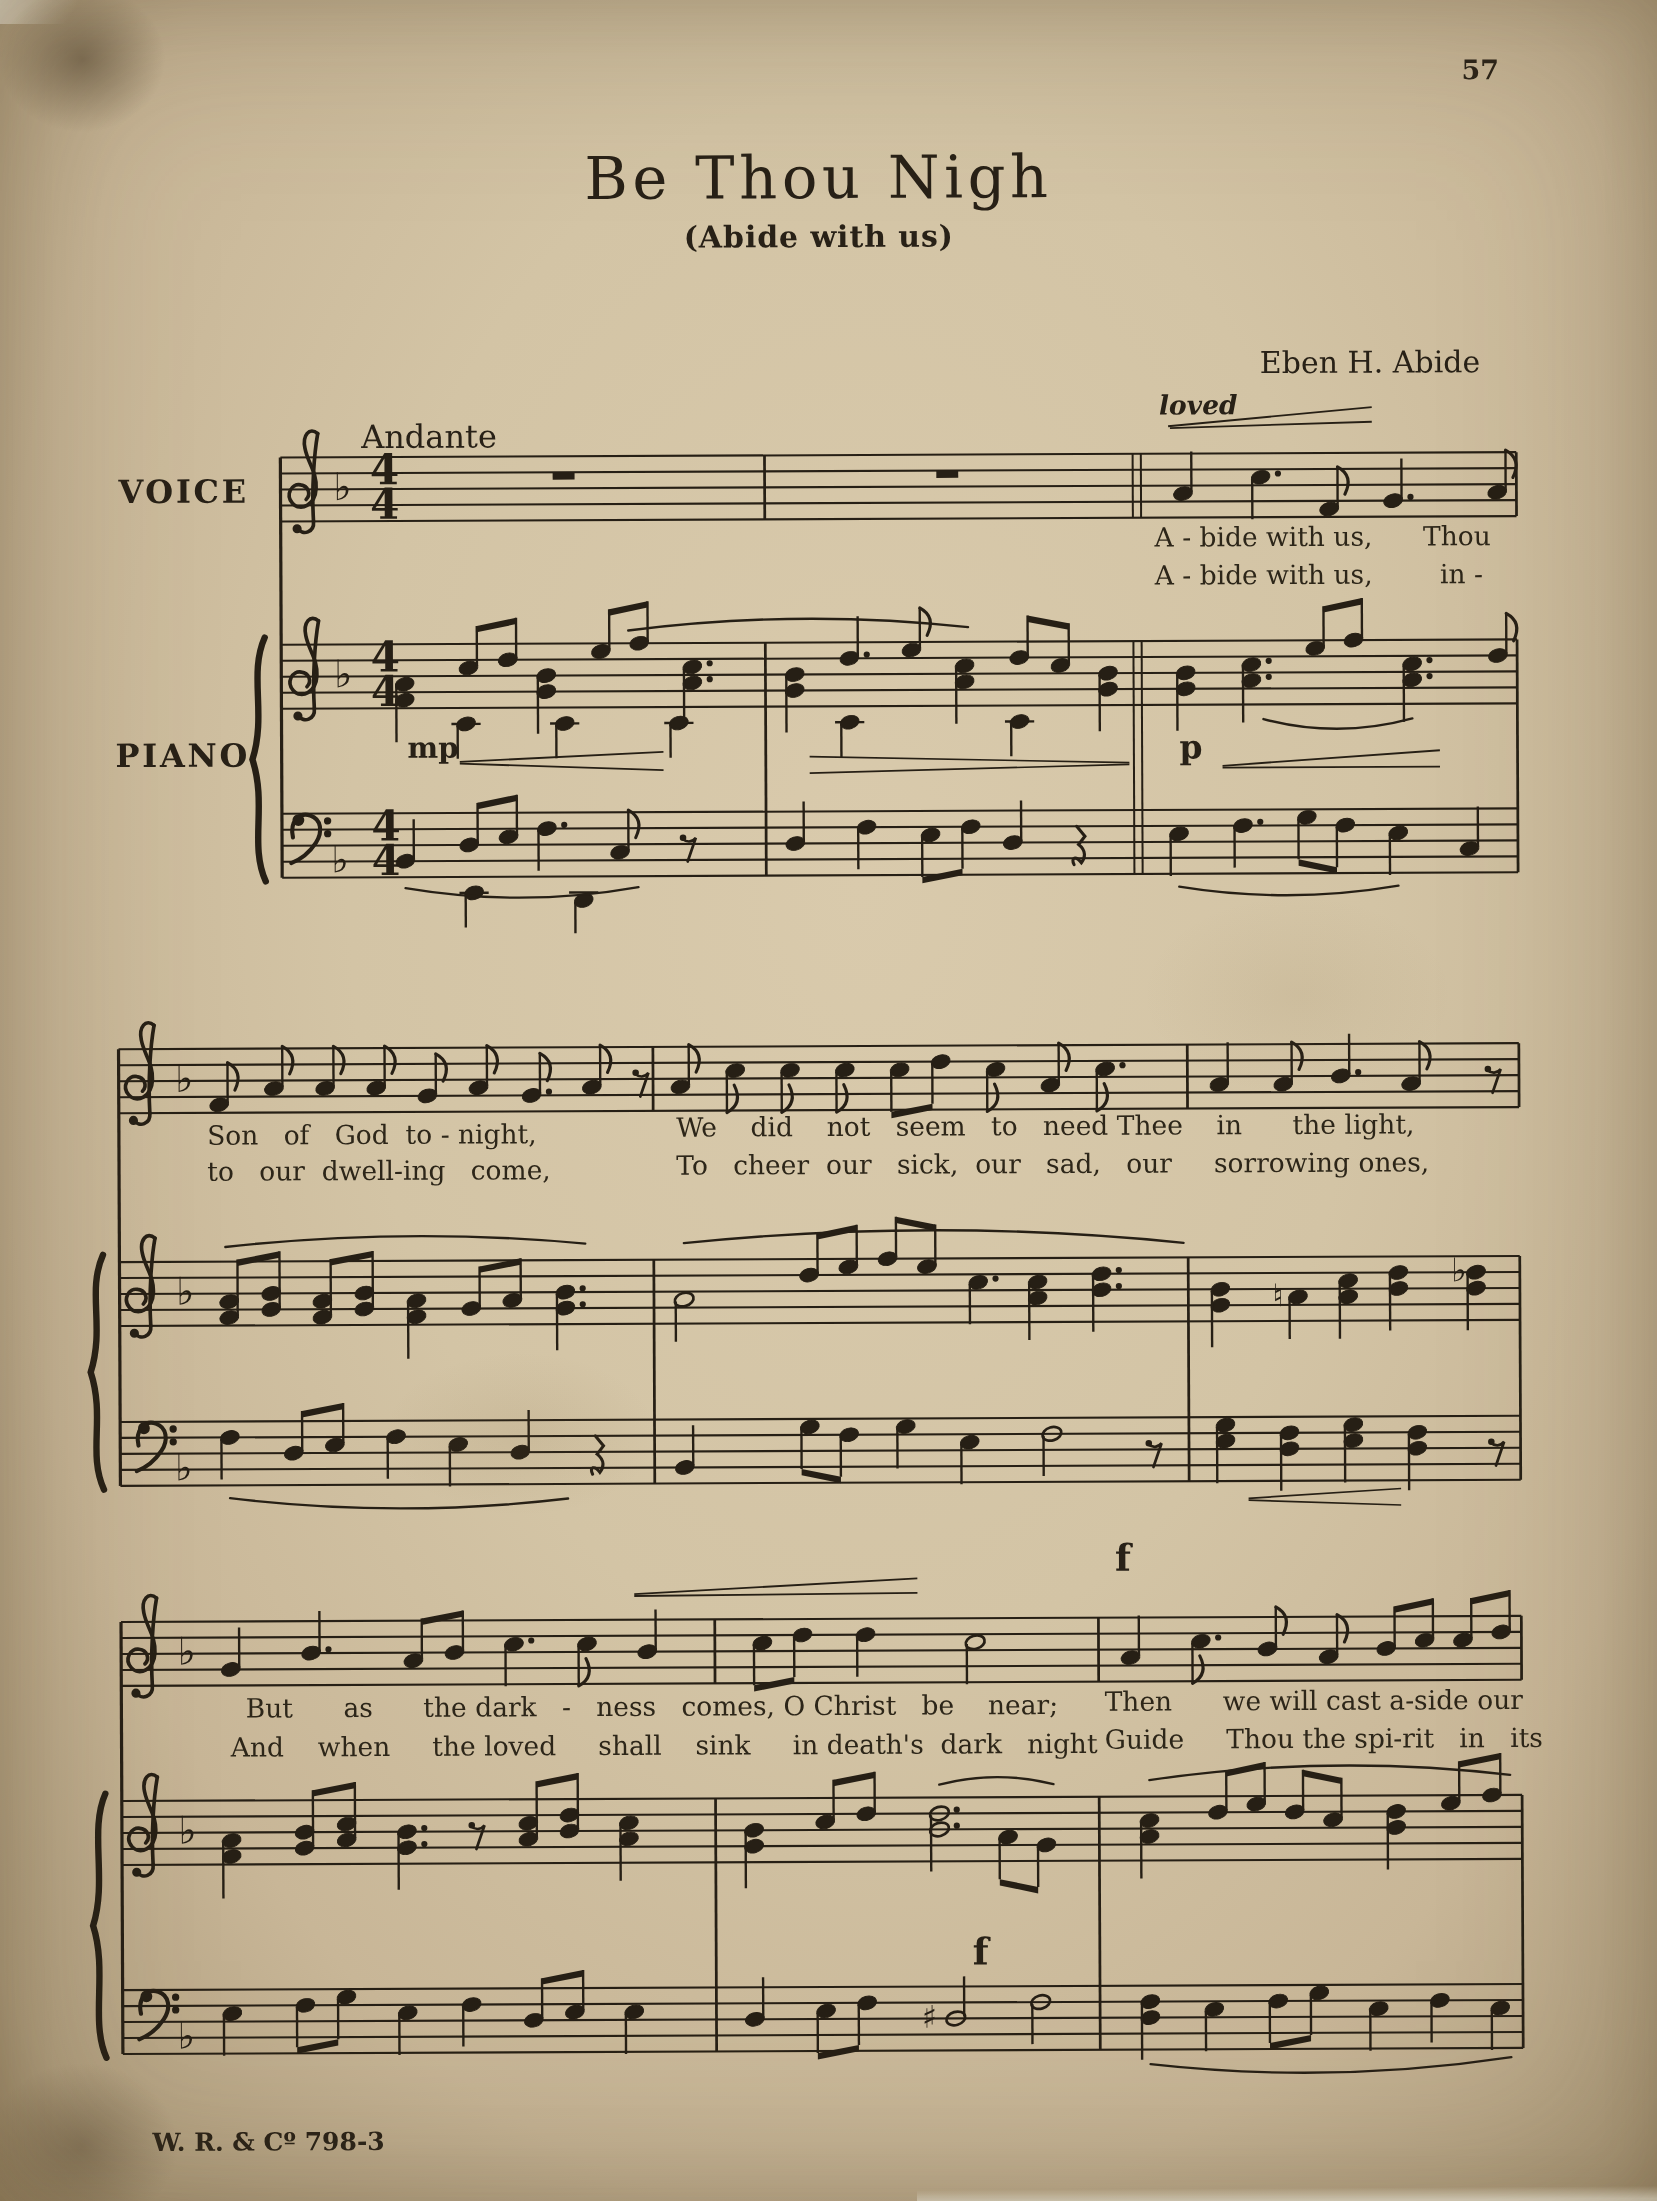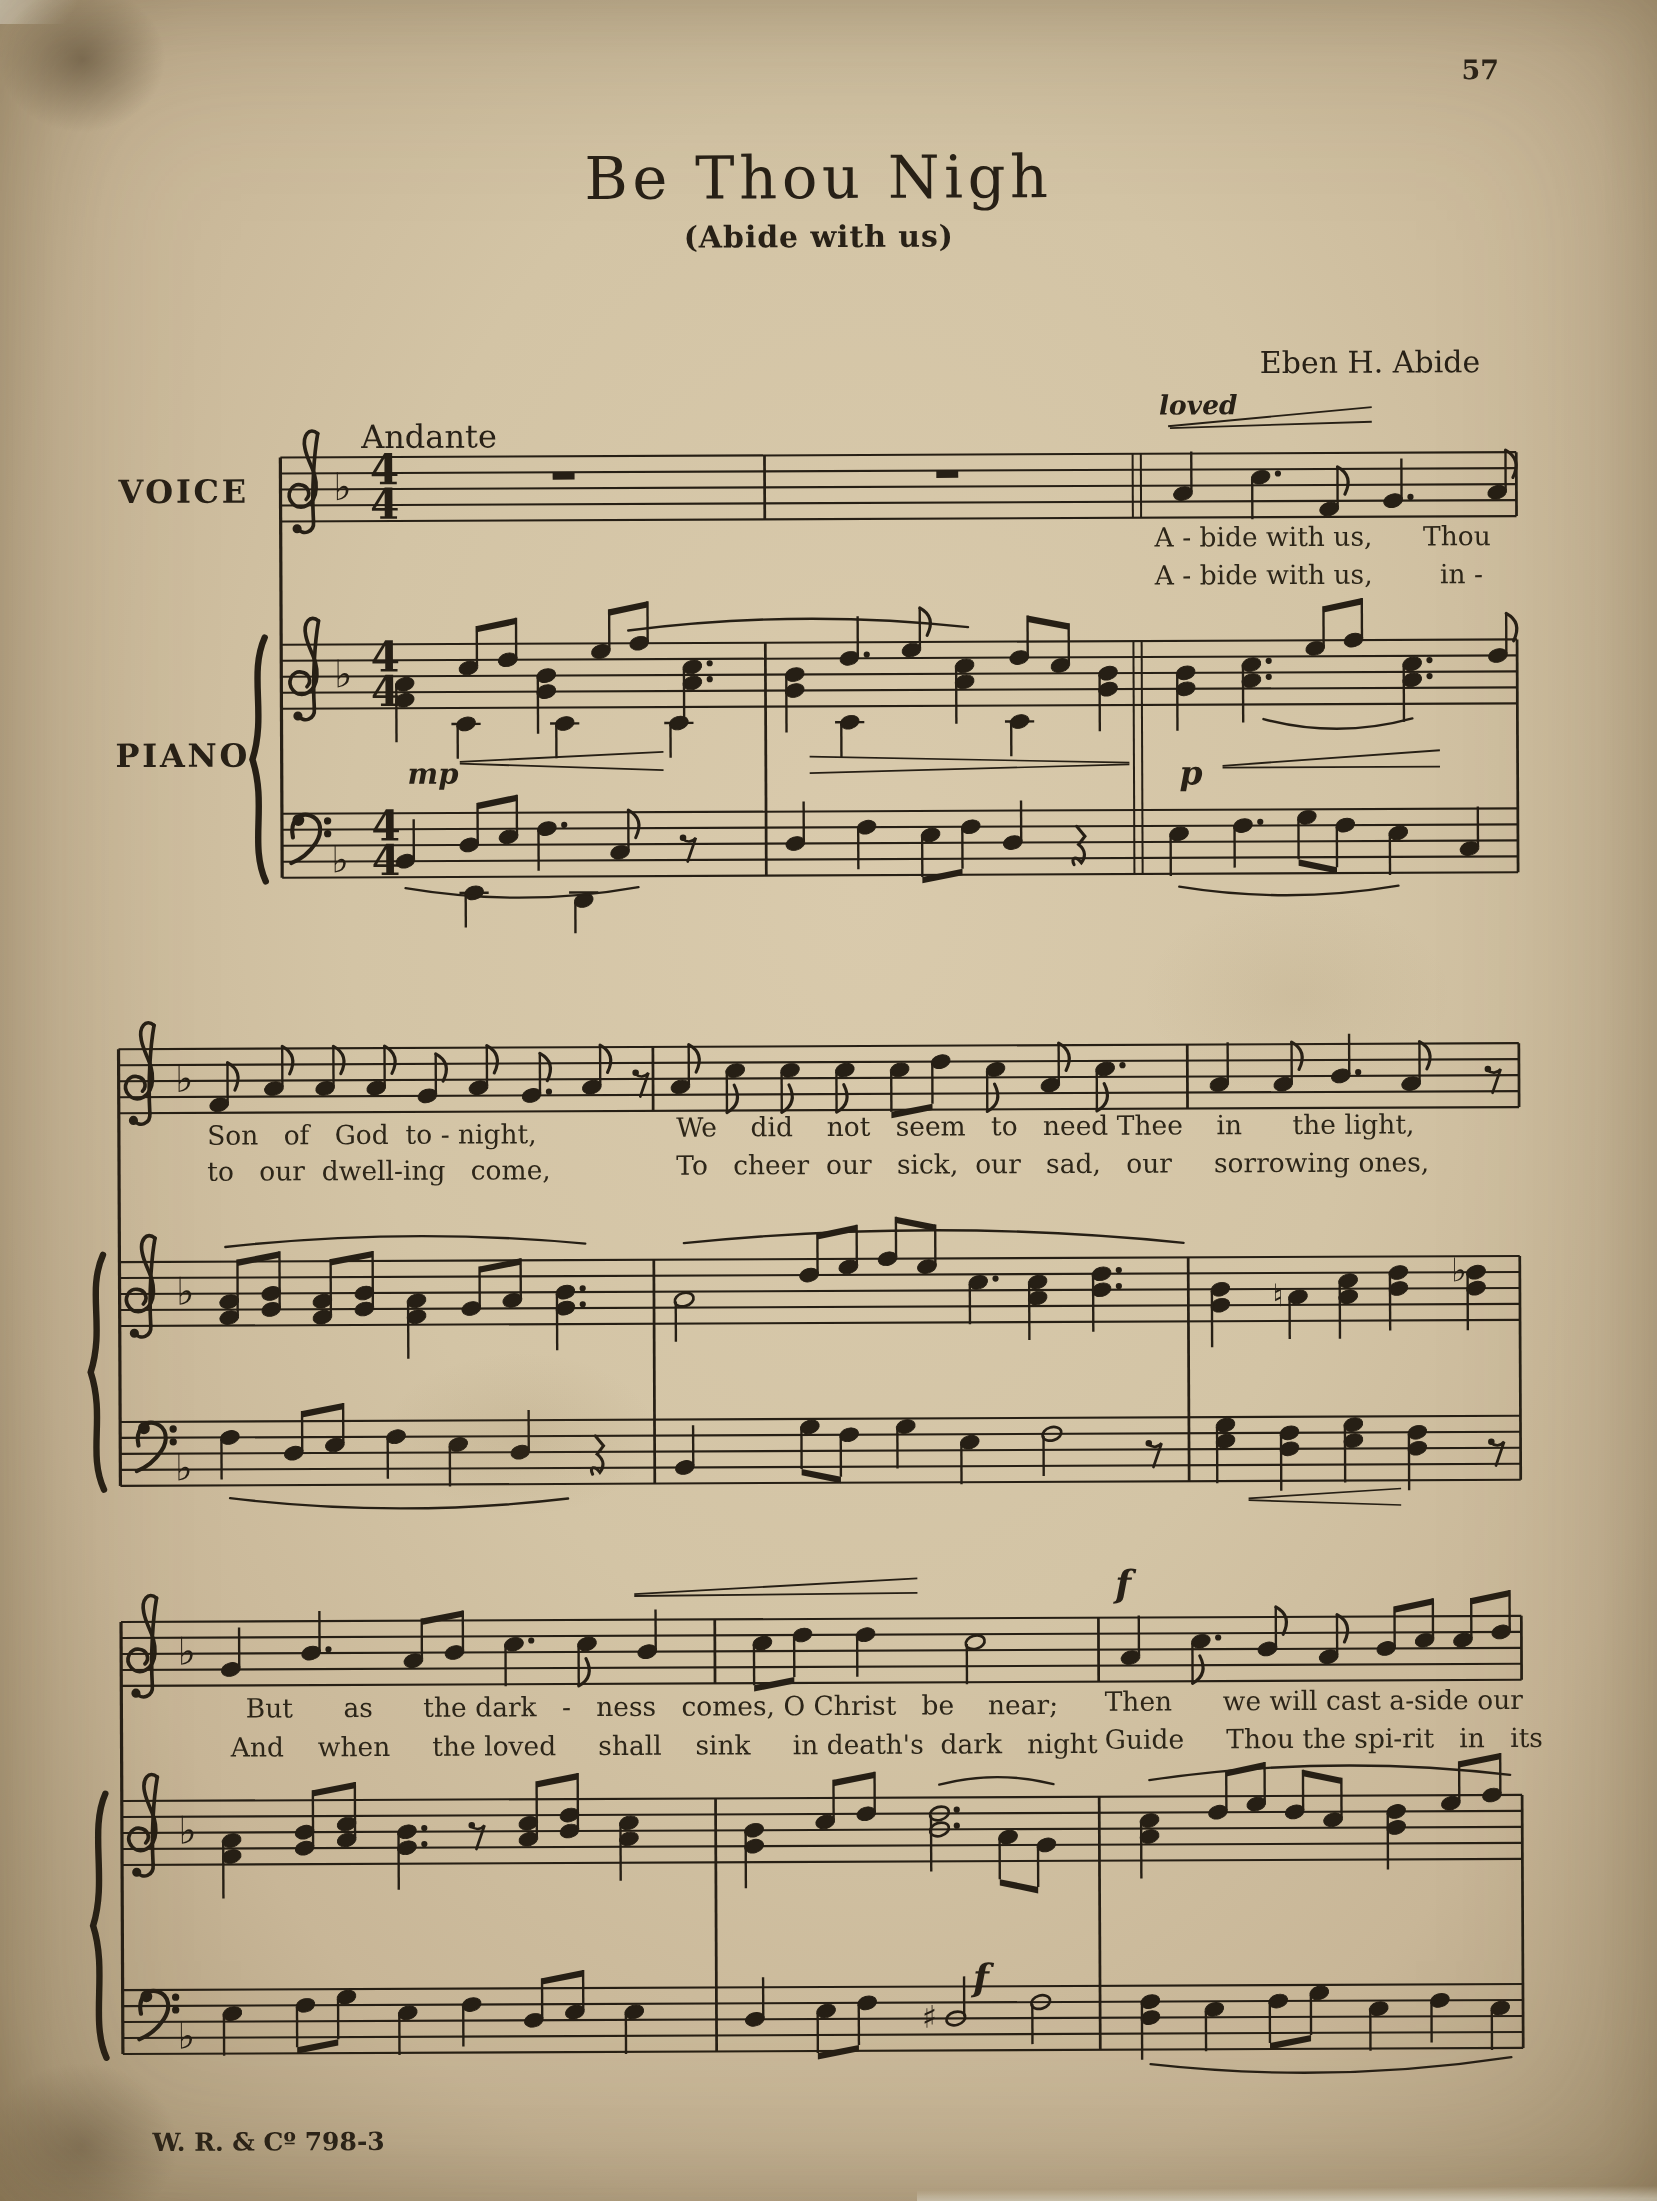--- a/index.html
+++ b/index.html
@@ -19,21 +19,21 @@
     background:linear-gradient(to top,#f1ebd8 20%, rgba(241,235,216,0) 100%);}
   .stain{position:absolute;border-radius:50%;pointer-events:none;}
   .txt{position:absolute;white-space:pre;}
   .title{font-size:59px;letter-spacing:4.6px;}
   .subtitle{font-size:30px;font-weight:bold;letter-spacing:0.9px;}
   .composer{font-size:30px;}
   .pagenum{font-size:27px;font-weight:bold;}
   .stafflabel{font-size:32px;font-weight:bold;letter-spacing:2.7px;}
   .tempo{font-size:32px;font-weight:normal;}
   .dolce{font-size:26.5px;font-style:italic;font-weight:bold;}
-  .dyn{font-style:italic;font-weight:bold;font-size:33px;margin-top:26px;}
+  .dyn{font-weight:bold;font-size:33px;}
   .lyr{font-size:26.5px;color:#2d2619;}
   .footer{font-size:25px;font-weight:bold;}
   svg.notation{position:absolute;left:0;top:0;}
 </style>
 </head>
 <body>
 
 <div class="page">
   <div class="tilt">
 

